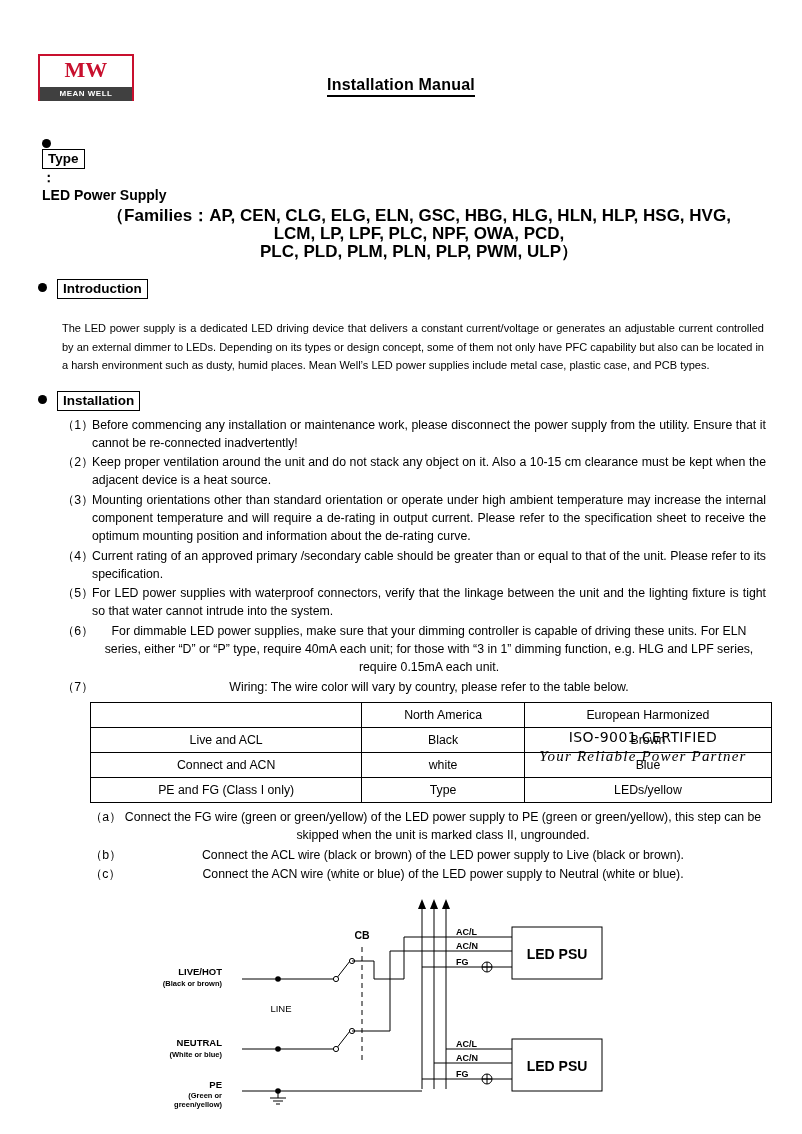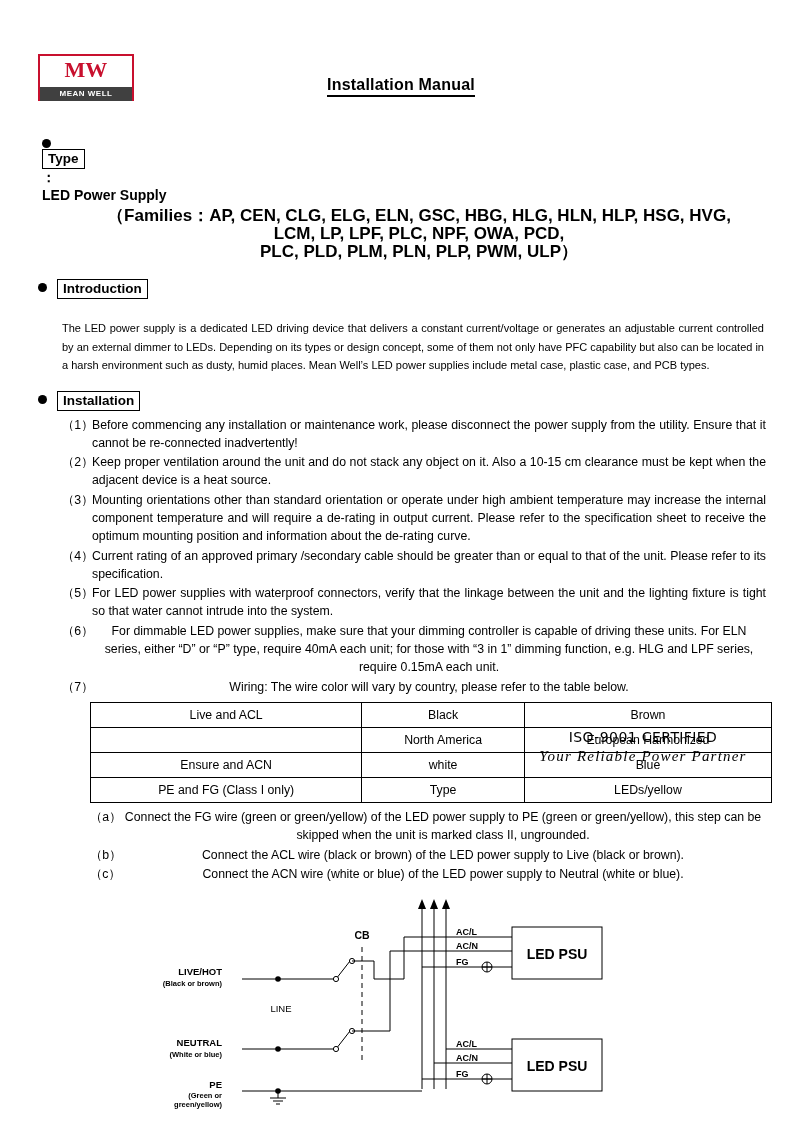--- a/index.html
+++ b/index.html
@@ -275,31 +275,31 @@
       </div>
       <div class="item">
         <span class="num">（7）</span>
         <span class="txt nojust">Wiring: The wire color will vary by country, please refer to the table below.</span>
       </div>
     </div>
 
     <table class="wire">
       <tbody>
         <tr>
+          <td class="blank"></td>
+          <td>North America</td>
+          <td>European Harmonized</td>
+        </tr>
+        <tr>
           <td>Live and ACL</td>
           <td>Black</td>
           <td>Brown</td>
         </tr>
         <tr>
-          <td class="blank"></td>
-          <td>North America</td>
-          <td>European Harmonized</td>
-        </tr>
-        <tr>
-          <td>Ensure and ACN</td>
+          <td>Connect and ACN</td>
           <td>white</td>
           <td>Blue</td>
         </tr>
         <tr>
           <td>PE and FG (Class I only)</td>
           <td>Type</td>
           <td>LEDs/yellow</td>
         </tr>
       </tbody>
     </table>

